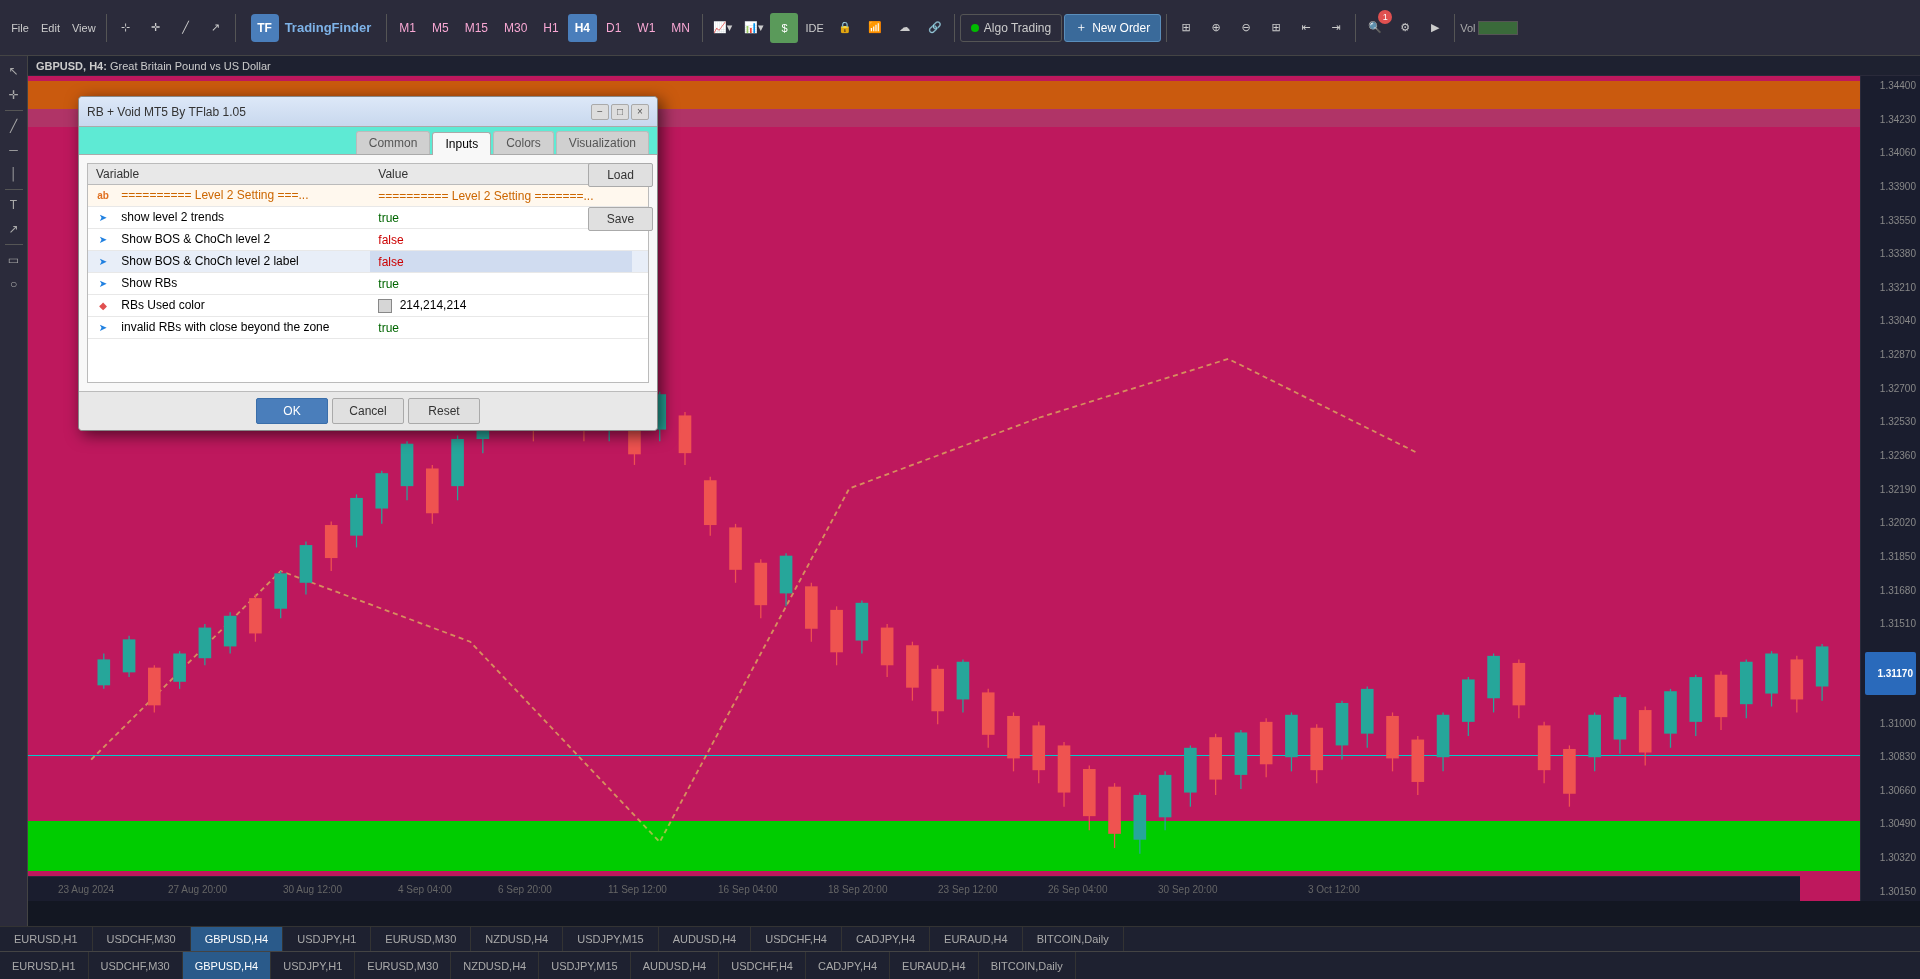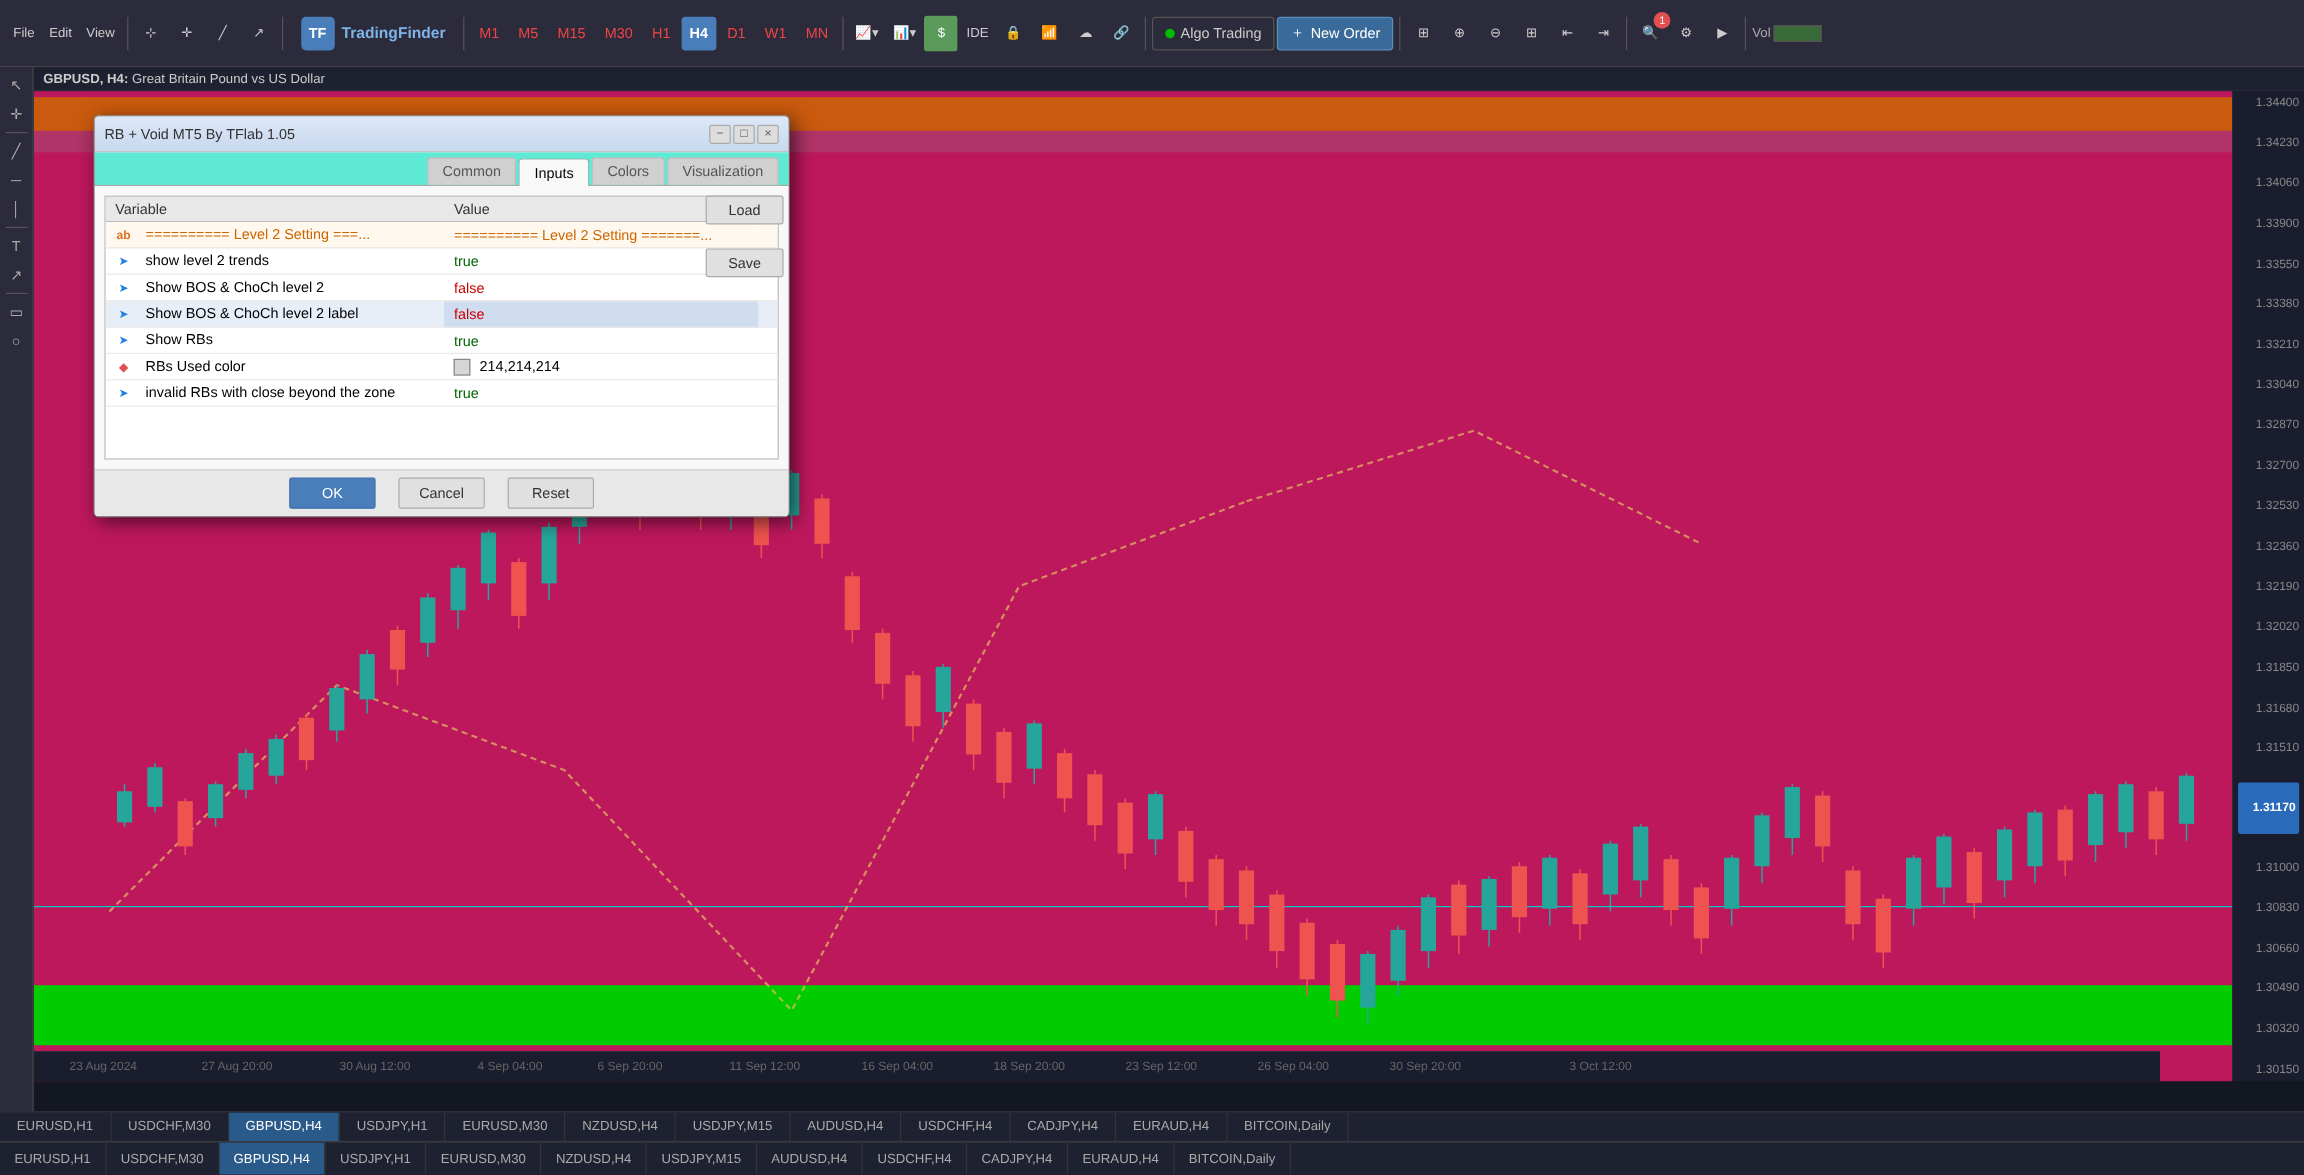--- a/index.html
+++ b/index.html
@@ -64,21 +64,21 @@
     .tf-label {
       display: flex;
       align-items: center;
       gap: 2px;
     }
     .tf-btn {
       height: 28px;
       padding: 0 7px;
       background: transparent;
       border: none;
-      color: #ef4444;
+      color: #f9a8d4;
       cursor: pointer;
       font-size: 12px;
       border-radius: 2px;
     }
     .tf-btn.active { background: #4a7ebb; color: #fff; border-radius: 3px; font-weight: bold; }
     .algo-btn {
       display: flex;
       align-items: center;
       gap: 5px;
       height: 28px;
@@ -500,21 +500,21 @@
       align-items: center;
       justify-content: center;
     }
 
     #modal-footer {
       background: #e8e8e8;
       border-top: 1px solid #bbb;
       padding: 6px 12px;
       display: flex;
       justify-content: center;
-      gap: 19px;
+      gap: 4px;
       border-radius: 0 0 4px 4px;
     }
     .footer-btn {
       width: 72px;
       height: 26px;
       background: #e0e0e0;
       border: 1px solid #aaa;
       color: #333;
       font-size: 12px;
       cursor: pointer;

